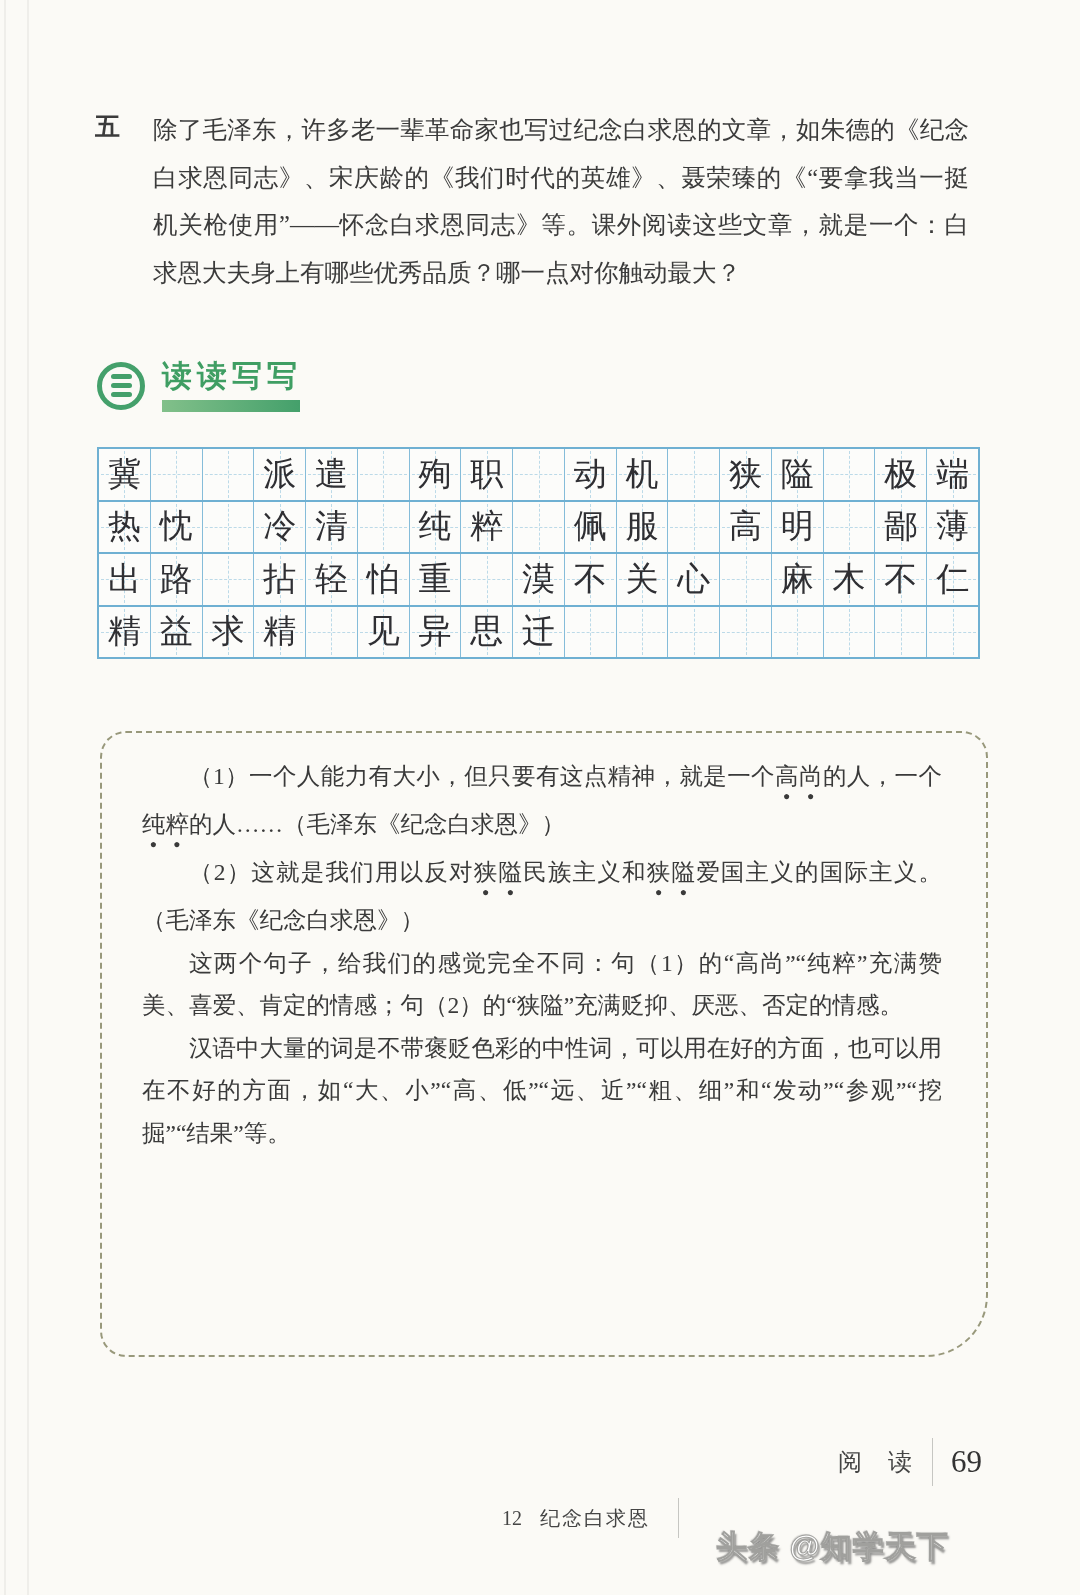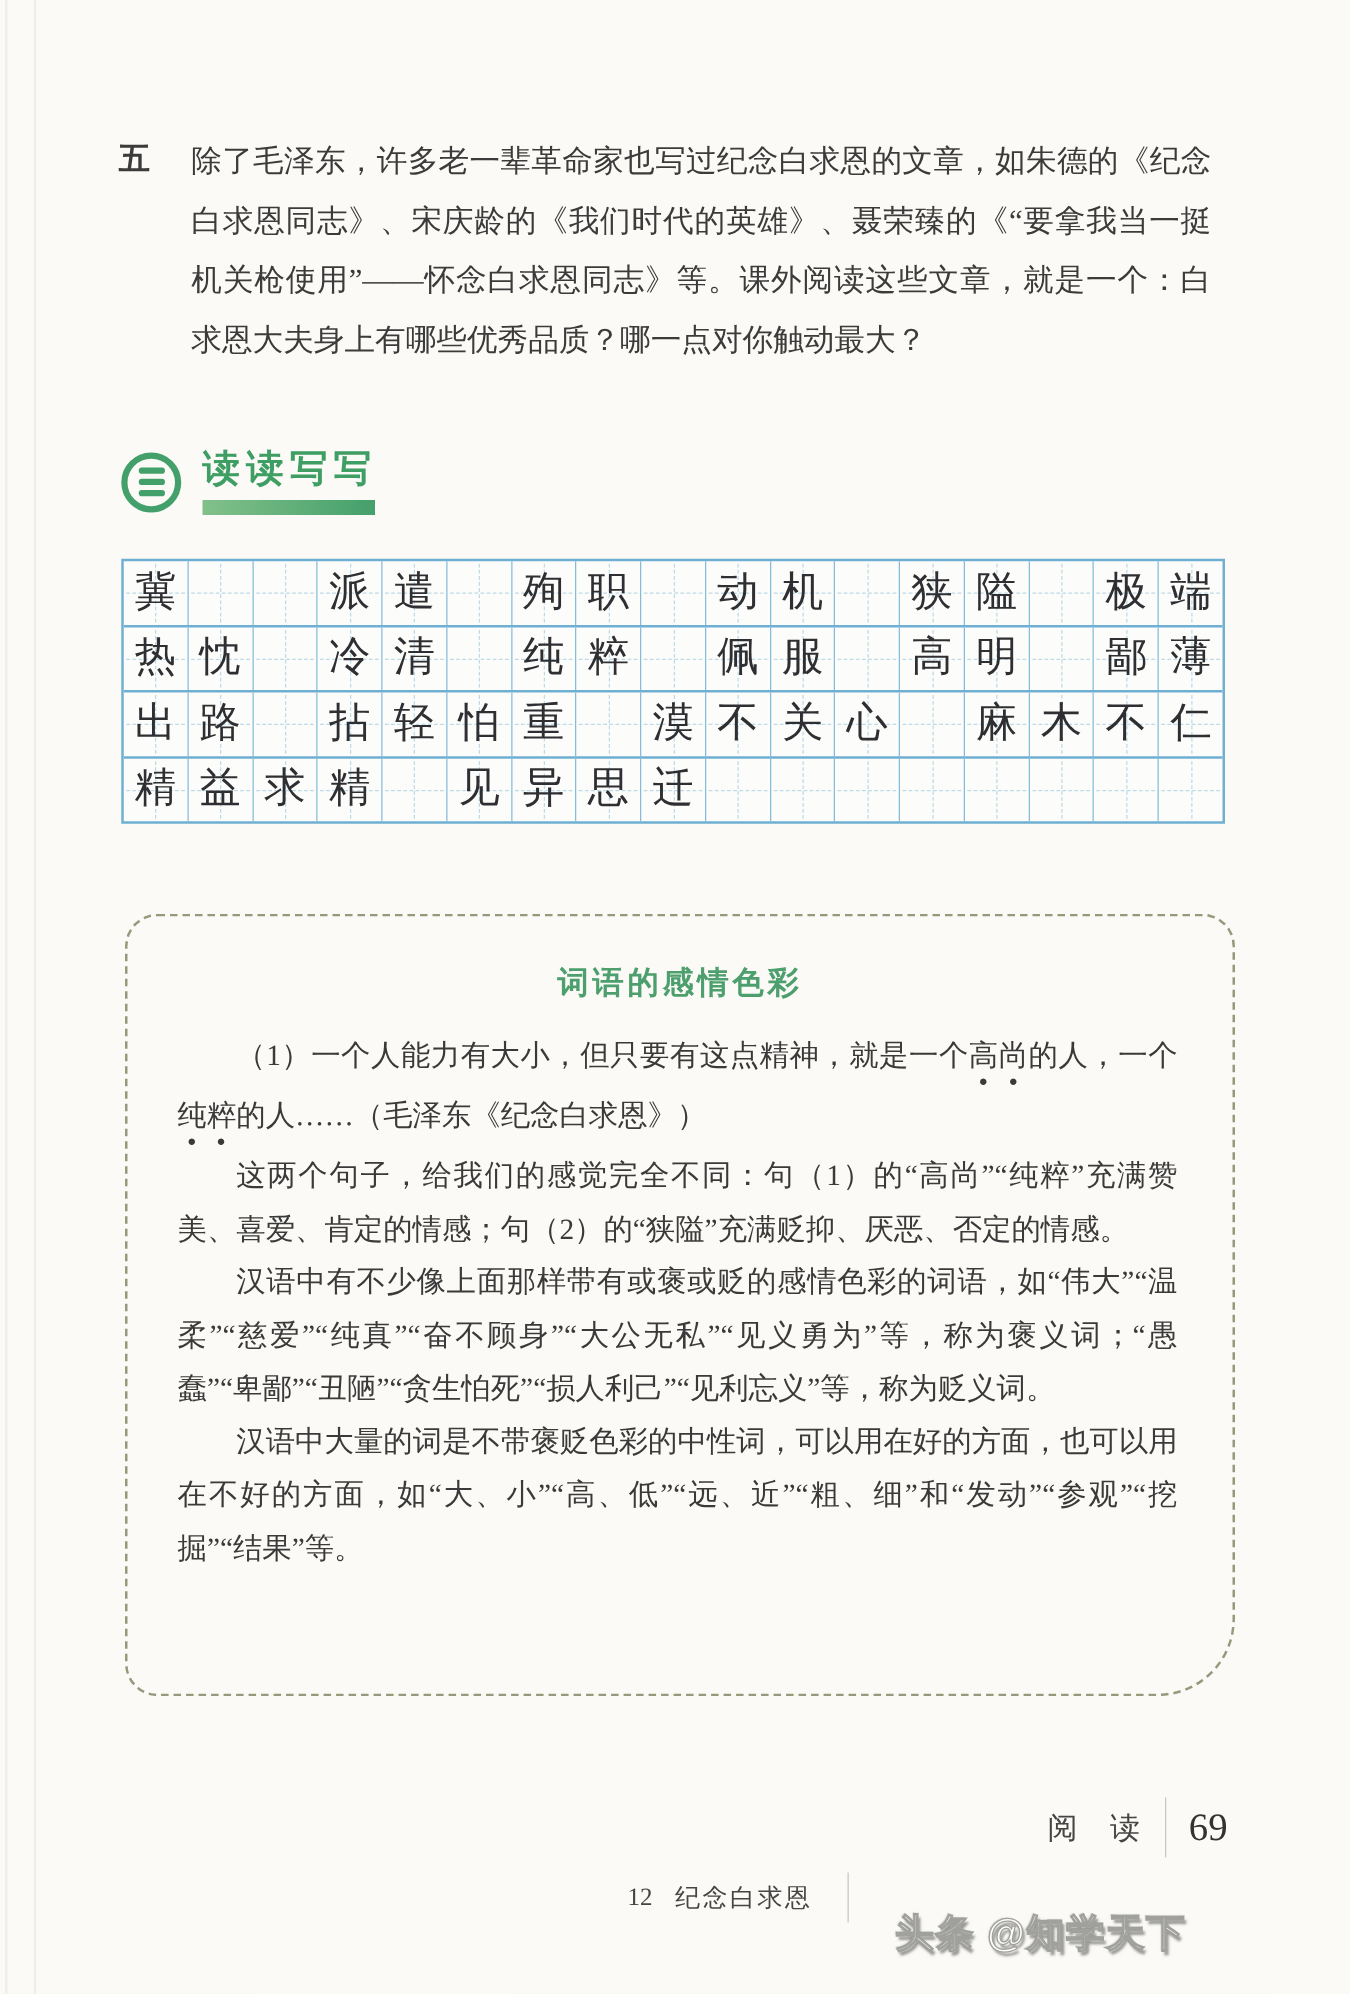--- a/index.html
+++ b/index.html
@@ -354,25 +354,24 @@
         <div class="cell">
           <span class="ch"></span>
         </div>
         <div class="cell">
           <span class="ch"></span>
         </div>
       </div>
     </div>
 
   <section class="tipbox">
-    <h3 class="tip-title">词语的感情色彩</h3>
     <div class="tip-body" id="tip-paragraphs">
         <p class="tippara"><span>（1）一个人能力有大小，但只要有这点精神，就是一个</span><span class="em">高尚</span><span>的人，一个</span><span class="em">纯粹</span><span>的人……（毛泽东《纪念白求恩》）</span></p>
+        <p class="tippara"><span>（2）这就是我们用以反对</span><span class="em">狭隘</span><span>民族主义和</span><span class="em">狭隘</span><span>爱国主义的国际主义。（毛泽东《纪念白求恩》）</span></p>
         <p class="tippara"><span>这两个句子，给我们的感觉完全不同：句（1）的“高尚”“纯粹”充满赞美、喜爱、肯定的情感；句（2）的“狭隘”充满贬抑、厌恶、否定的情感。</span></p>
-        <p class="tippara"><span>汉语中有不少像上面那样带有或褒或贬的感情色彩的词语，如“伟大”“温柔”“慈爱”“纯真”“奋不顾身”“大公无私”“见义勇为”等，称为褒义词；“愚蠢”“卑鄙”“丑陋”“贪生怕死”“损人利己”“见利忘义”等，称为贬义词。</span></p>
         <p class="tippara"><span>汉语中大量的词是不带褒贬色彩的中性词，可以用在好的方面，也可以用在不好的方面，如“大、小”“高、低”“远、近”“粗、细”和“发动”“参观”“挖掘”“结果”等。</span></p>
       </div>
   </section>
 
   <div class="footer-left">
     <span class="lesson-no">12</span>
     <span class="lesson-title">纪念白求恩</span>
     <span class="vrule"></span>
   </div>
   <div class="footer-right">

